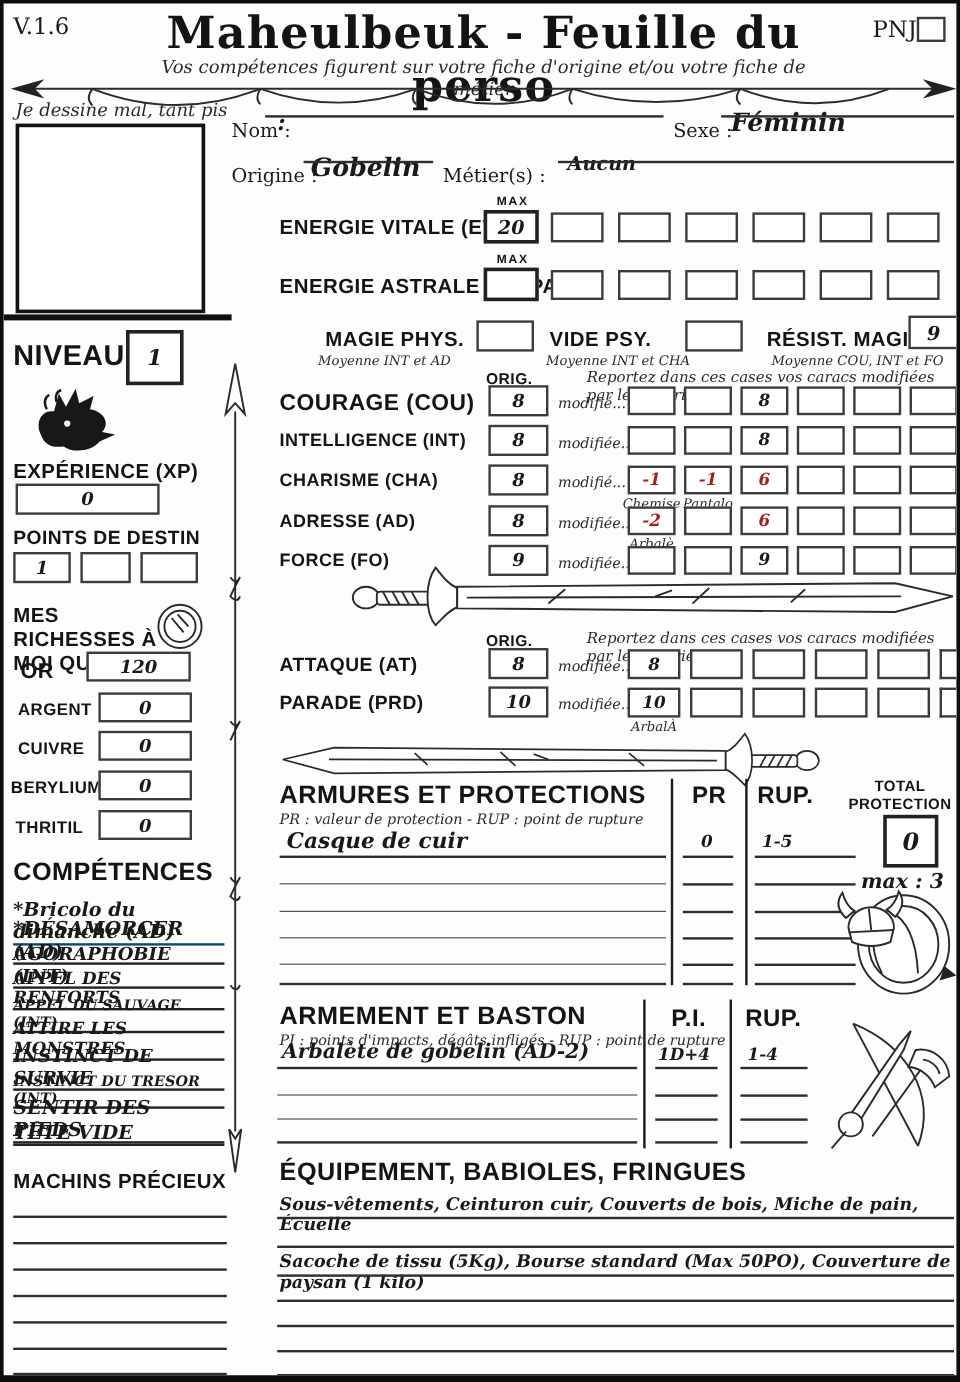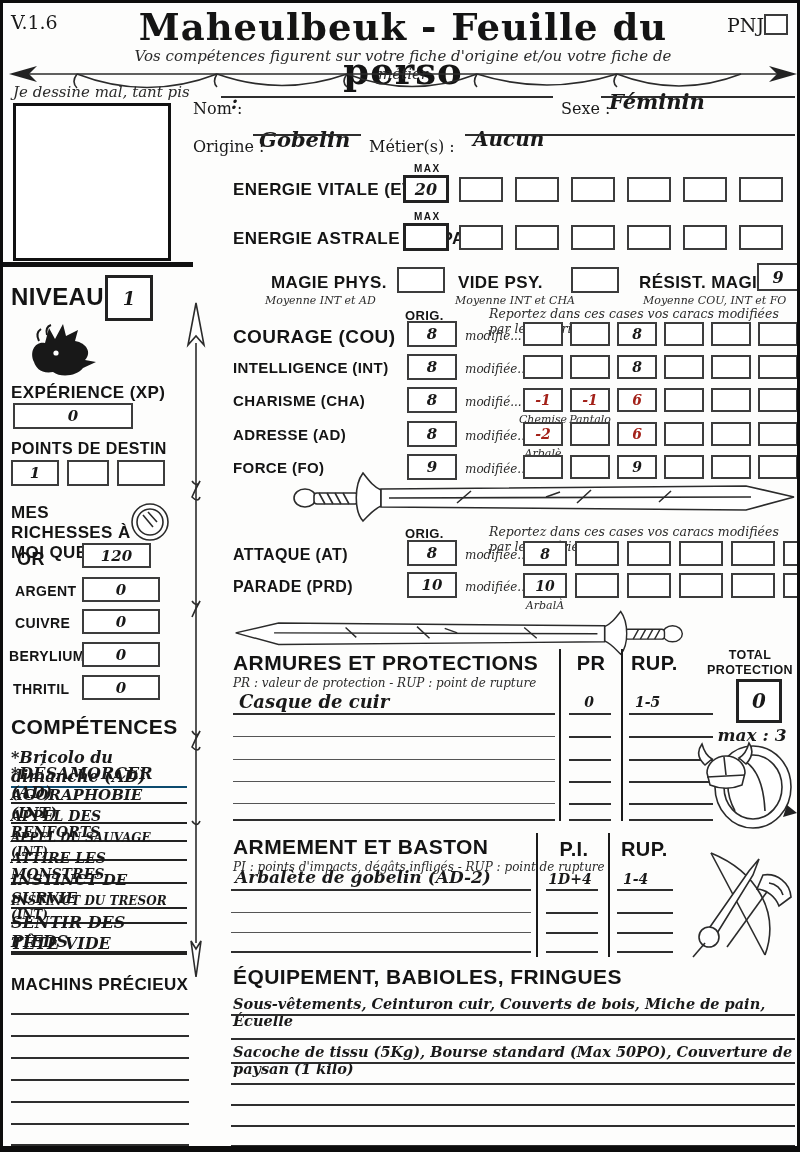--- a/index.html
+++ b/index.html
@@ -78,21 +78,21 @@
   <div class="box" style="left:64px;top:457px;width:42px;height:26px"></div>
   <div class="box" style="left:114px;top:457px;width:48px;height:26px"></div>
 
   <div class="abs blab" style="left:8px;top:500px;width:122px;font-size:17px;line-height:20px">MES RICHESSES À MOI QUE J'AI</div>
   <svg class="abs" style="left:126px;top:498px" width="42" height="42" viewBox="0 0 42 42">
     <circle class="fillw" cx="21" cy="21" r="18"></circle>
     <circle class="ln" cx="21" cy="21" r="13"></circle>
     <path class="ln" d="M14,14 L24,26 M19,11 L28,21"></path>
   </svg>
   <div class="abs blab" style="left:14px;top:546px;font-size:18px">OR</div>
-  <div class="box" style="left:79px;top:540px;width:69px;height:25px">
+  <div class="box" style="left:69px;top:540px;width:87px;height:25px">
     <span class="hand" style="font-size:15px">120</span>
   </div>
   <div class="abs blab" style="left:12px;top:580px;font-size:14px">ARGENT</div>
   <div class="box" style="left:79px;top:574px;width:78px;height:25px">
     <span class="hand" style="font-size:15px">0</span>
   </div>
   <div class="abs blab" style="left:12px;top:612px;font-size:14px">CUIVRE</div>
   <div class="box" style="left:79px;top:606px;width:78px;height:25px">
     <span class="hand" style="font-size:15px">0</span>
   </div>
@@ -137,21 +137,21 @@
   <div class="abs hand" style="left:228px;top:88px;font-size:19px">:</div>
   <div class="uline" style="left:218px;top:93px;width:332px"></div>
   <div class="abs serif" style="left:558px;top:96px;font-size:16px">Sexe :</div>
   <div class="abs hand" style="left:606px;top:86px;font-size:21px">Féminin</div>
   <div class="uline" style="left:598px;top:93px;width:194px"></div>
 
   <div class="abs serif" style="left:190px;top:134px;font-size:16px">Origine :</div>
   <div class="abs hand" style="left:256px;top:124px;font-size:21px">Gobelin</div>
   <div class="uline" style="left:250px;top:131px;width:108px"></div>
   <div class="abs serif" style="left:366px;top:134px;font-size:16px">Métier(s) :</div>
-  <div class="abs hand" style="left:470px;top:124px;font-size:20px">Aucun</div>
+  <div class="abs hand" style="left:470px;top:124px;font-size:16px">Aucun</div>
   <div class="uline" style="left:462px;top:131px;width:330px"></div>
 
   <div class="abs blab" style="left:230px;top:177px;font-size:17px">ENERGIE VITALE (EV-PV)</div>
   <div class="abs blab" style="left:411px;top:160px;font-size:10px;letter-spacing:1.5px">MAX</div>
   <div class="box thick" style="left:400px;top:172px;width:46px;height:28px">
     <span class="hand" style="font-size:16px">20</span>
   </div>
   <div class="box" style="left:456px;top:174px;width:44px;height:25px"></div>
   <div class="box" style="left:512px;top:174px;width:44px;height:25px"></div>
   <div class="box" style="left:568px;top:174px;width:44px;height:25px"></div>

